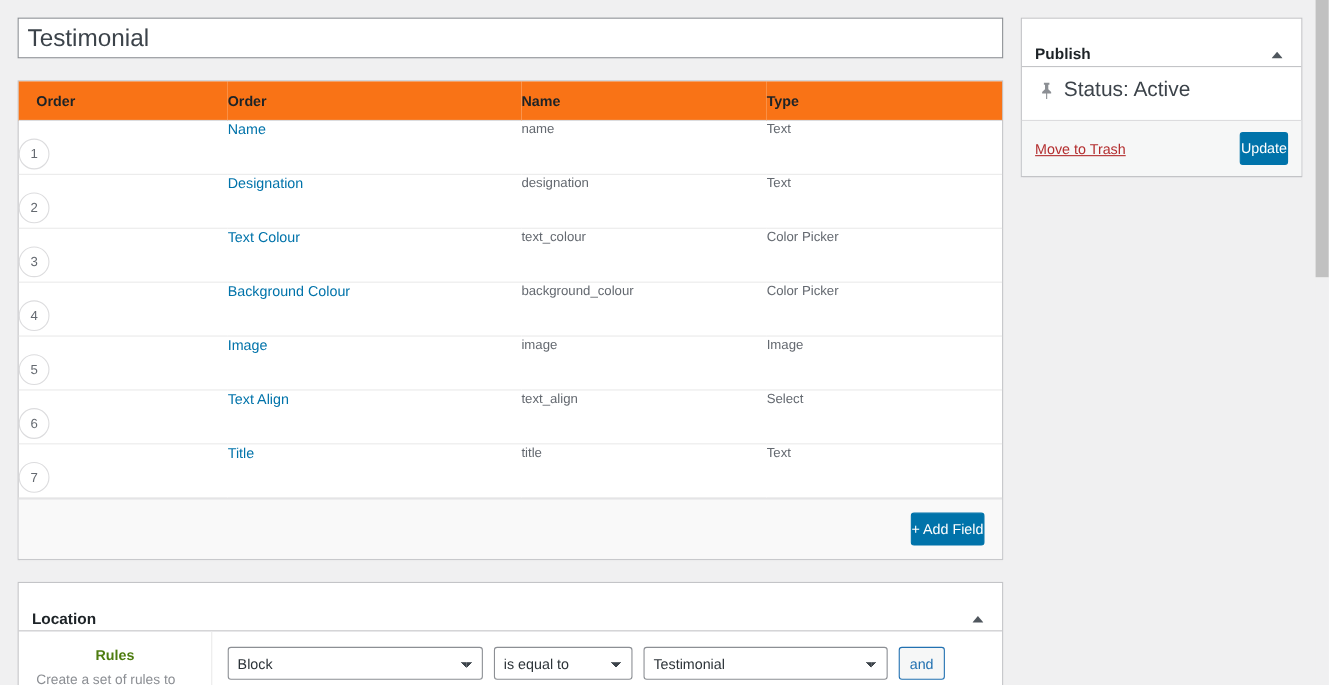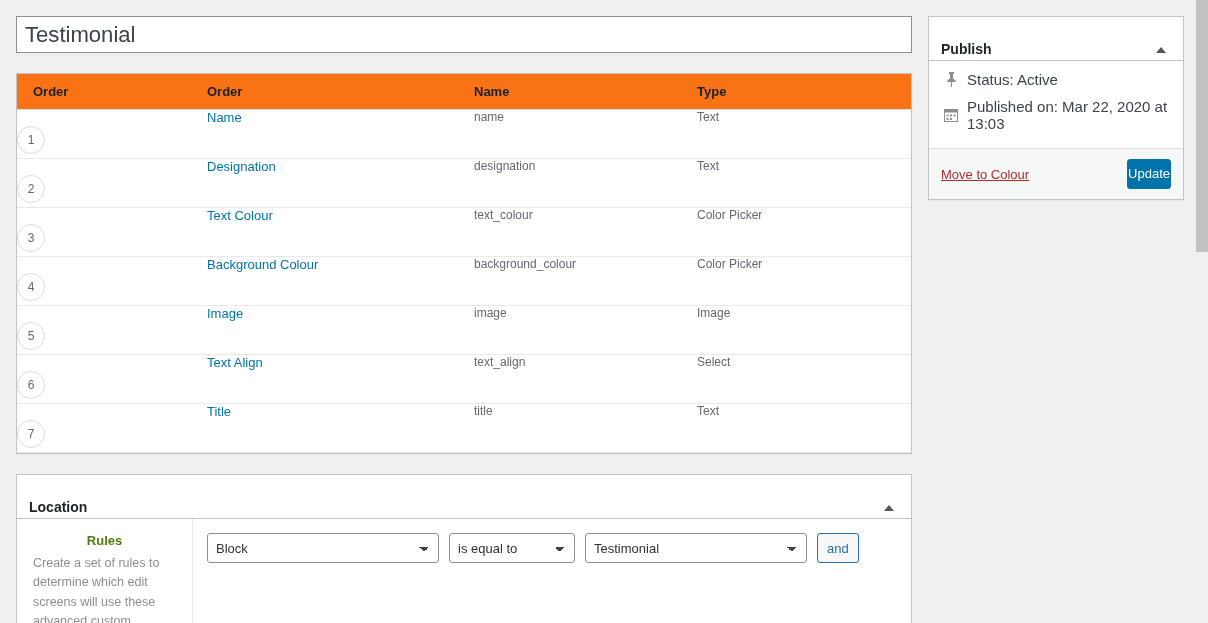--- a/index.html
+++ b/index.html
@@ -203,21 +203,21 @@
   }
 
   
   .publish-inner {
     padding: 10px 12px 6px 12px;
   }
   .misc-row {
     display: flex;
     align-items: center;
     margin-bottom: 10px;
-    font-size: 15px;
+    font-size: 19px;
     color: #3c434a;
   }
   .misc-row .dashicon {
     width: 20px;
     margin-right: 6px;
     display: inline-flex;
     align-items: center;
     justify-content: center;
     color: #8c8f94;
     flex: none;
@@ -391,20 +391,23 @@
             <tr>
               <td class="cell-order">
                 <div class="order-circle">7</div>
               </td>
               <td class="cell-pad"><a class="field-label-link" href="#">Title</a></td>
               <td class="cell-pad cell-muted">title</td>
               <td class="cell-pad cell-muted">Text</td>
             </tr>
           </tbody>
       </table>
+      <div class="acf-table-footer">
+        <button class="button-primary">+ Add Field</button>
+      </div>
     </div>
 
     <div class="postbox">
       <div class="postbox-header">
         <h2 class="postbox-title">Location</h2>
         <button class="handle-toggle">
           <svg width="10" height="7" viewBox="0 0 10 7" aria-hidden="true">
             <path d="M5 0 L10 6 L0 6 Z" fill="#50575e"></path>
           </svg>
         </button>
@@ -446,38 +449,24 @@
 
       <div class="publish-inner">
         <div class="misc-row">
           <span class="dashicon">
             <svg width="13" height="15" viewBox="0 0 13 15" aria-hidden="true">
               <path d="M4 0h5v2H8v4.2l2.6 2.4V10H7v5l-.5 0-.5 0v-5H2.4V8.6L5 6.2V2H4z" fill="#8c8f94"></path>
             </svg>
           </span>
           <span>Status: Active</span>
         </div>
-        <div class="misc-row">
-          <span class="dashicon">
-            <svg width="14" height="14" viewBox="0 0 14 14" aria-hidden="true">
-              <rect x="0.5" y="1.5" width="13" height="12" fill="none" stroke="#8c8f94"></rect>
-              <rect x="0.5" y="1.5" width="13" height="3" fill="#8c8f94"></rect>
-              <rect x="2.5" y="6.5" width="2" height="2" fill="#8c8f94"></rect>
-              <rect x="6" y="6.5" width="2" height="2" fill="#8c8f94"></rect>
-              <rect x="9.5" y="6.5" width="2" height="2" fill="#8c8f94"></rect>
-              <rect x="2.5" y="10" width="2" height="2" fill="#8c8f94"></rect>
-              <rect x="6" y="10" width="2" height="2" fill="#8c8f94"></rect>
-            </svg>
-          </span>
-          <span>Published on: Mar 22, 2020 at 13:03</span>
-        </div>
       </div>
 
       <div class="publish-actions">
-        <a class="submitdelete" href="#">Move to Colour</a>
+        <a class="submitdelete" href="#">Move to Trash</a>
         <button class="button-primary">Update</button>
       </div>
     </div>
   </div>
 
 </div>
 
 <div class="scrollbar-track">
   <div class="scrollbar-thumb"></div>
 </div>

